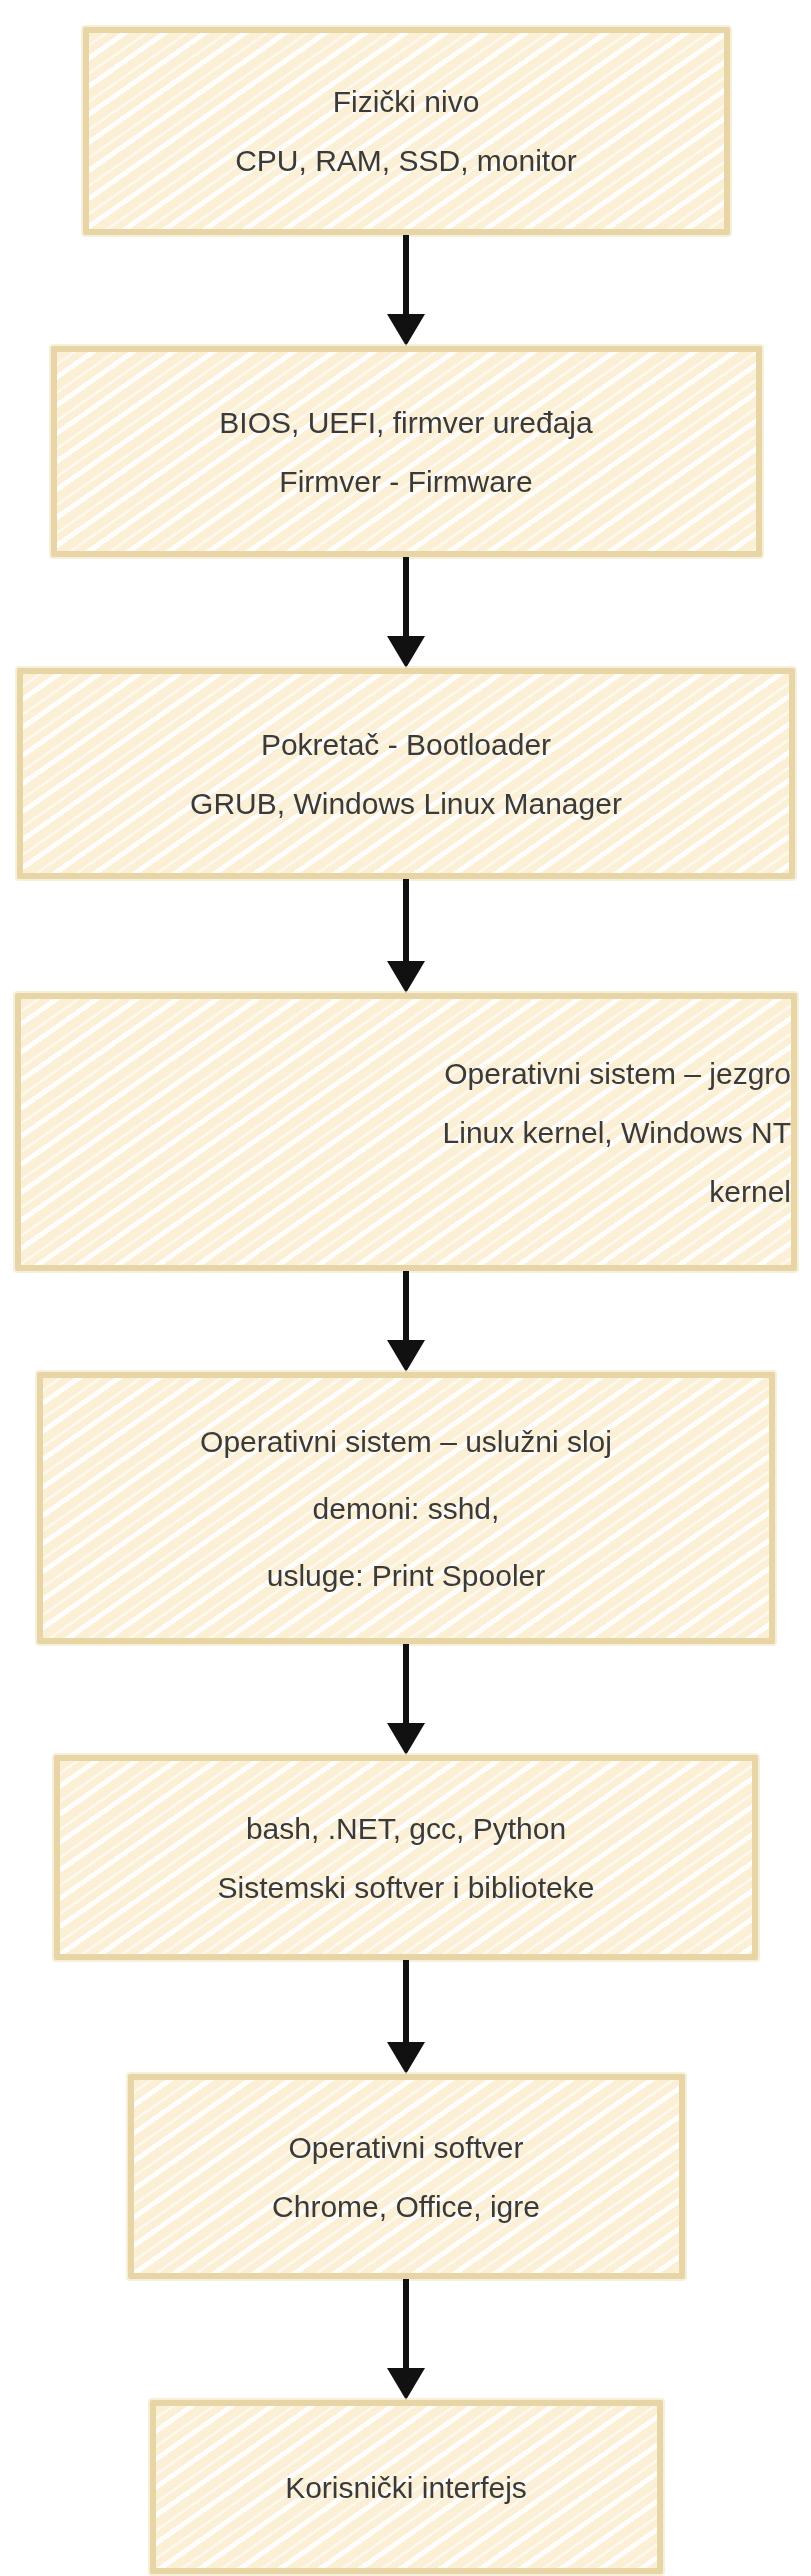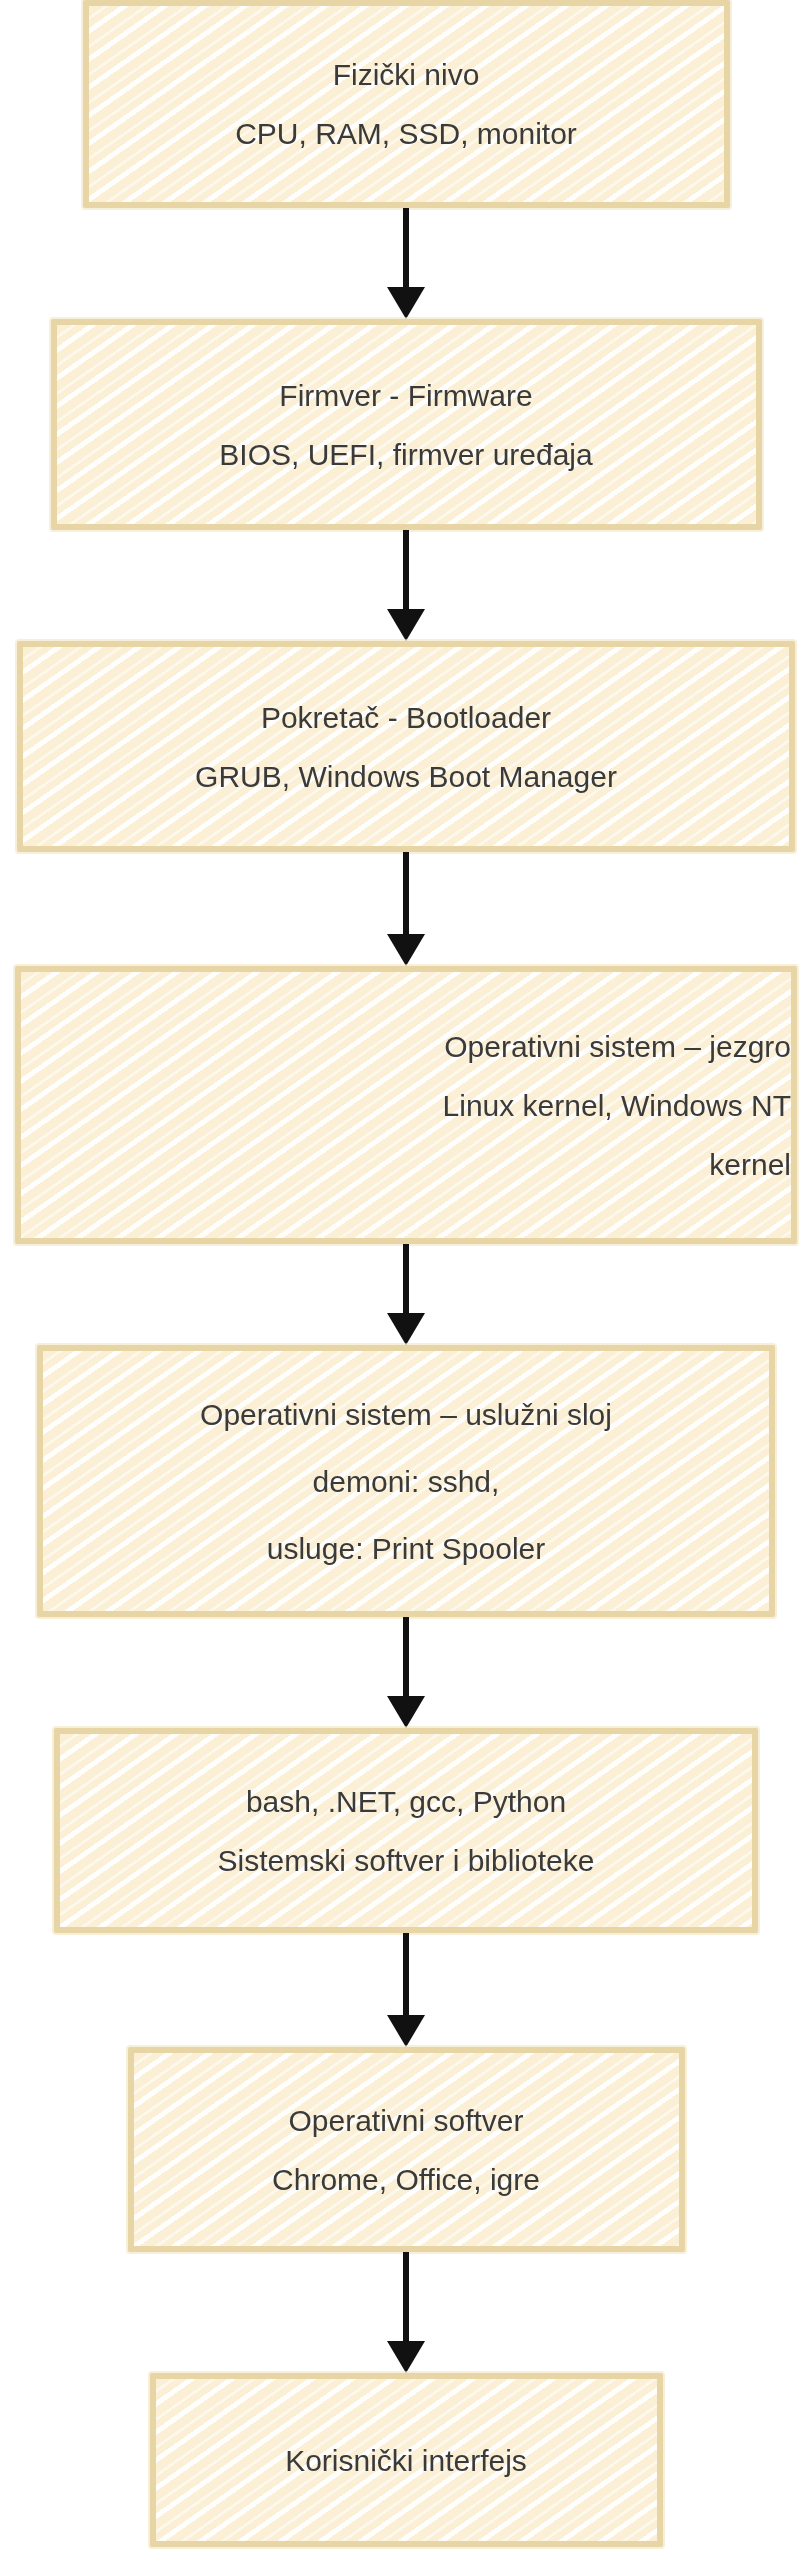--- a/index.html
+++ b/index.html
@@ -7,20 +7,21 @@
     padding: 0;
     background: #ffffff;
     width: 812px;
     height: 2576px;
     font-family: "Liberation Sans", "DejaVu Sans", sans-serif;
     overflow: hidden;
   }
   .flowchart {
     width: 812px;
     height: 2576px;
+    padding-top: 27px;
     box-sizing: border-box;
     display: flex;
     flex-direction: column;
     align-items: center;
   }
   .node {
     box-sizing: border-box;
     border: 6px solid #e8d5a6;
     border-radius: 2px;
     box-shadow: 0 0 0 2px rgba(240, 225, 185, 0.55);
@@ -85,32 +86,32 @@
     <div class="line">Fizički nivo</div>
     <div class="line">CPU, RAM, SSD, monitor</div>
   </div>
 
   <div class="arrow a1">
     <div class="shaft"></div>
     <div class="head"></div>
   </div>
 
   <div class="node b2">
+    <div class="line">BIOS, UEFI, firmver uređaja</div>
     <div class="line">Firmver - Firmware</div>
-    <div class="line">BIOS, UEFI, firmver uređaja</div>
   </div>
 
   <div class="arrow a2">
     <div class="shaft"></div>
     <div class="head"></div>
   </div>
 
   <div class="node b3">
     <div class="line">Pokretač - Bootloader</div>
-    <div class="line">GRUB, Windows Boot Manager</div>
+    <div class="line">GRUB, Windows Linux Manager</div>
   </div>
 
   <div class="arrow a3">
     <div class="shaft"></div>
     <div class="head"></div>
   </div>
 
   <div class="node b4">
     <div class="line">Operativni sistem – jezgro</div>
     <div class="line">Linux kernel, Windows NT</div>

